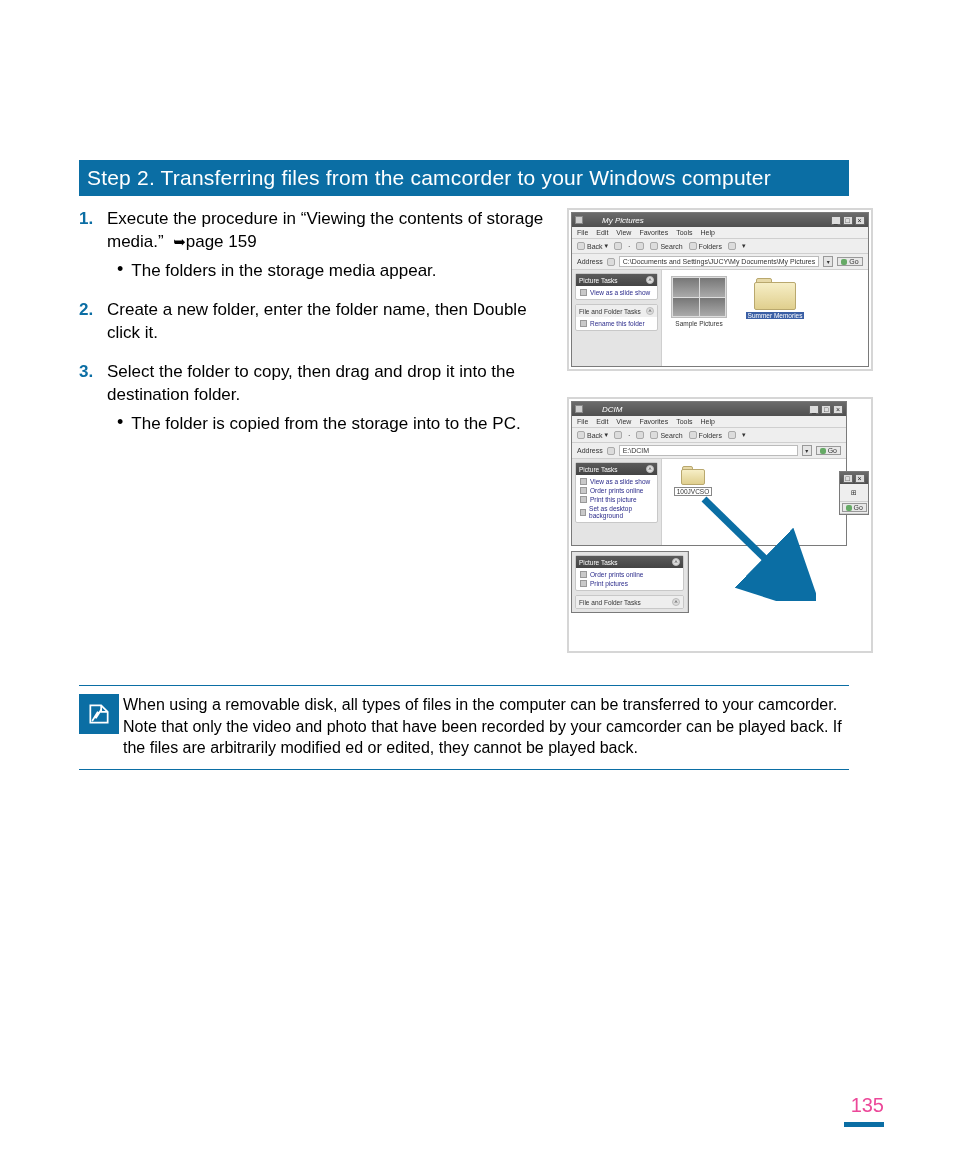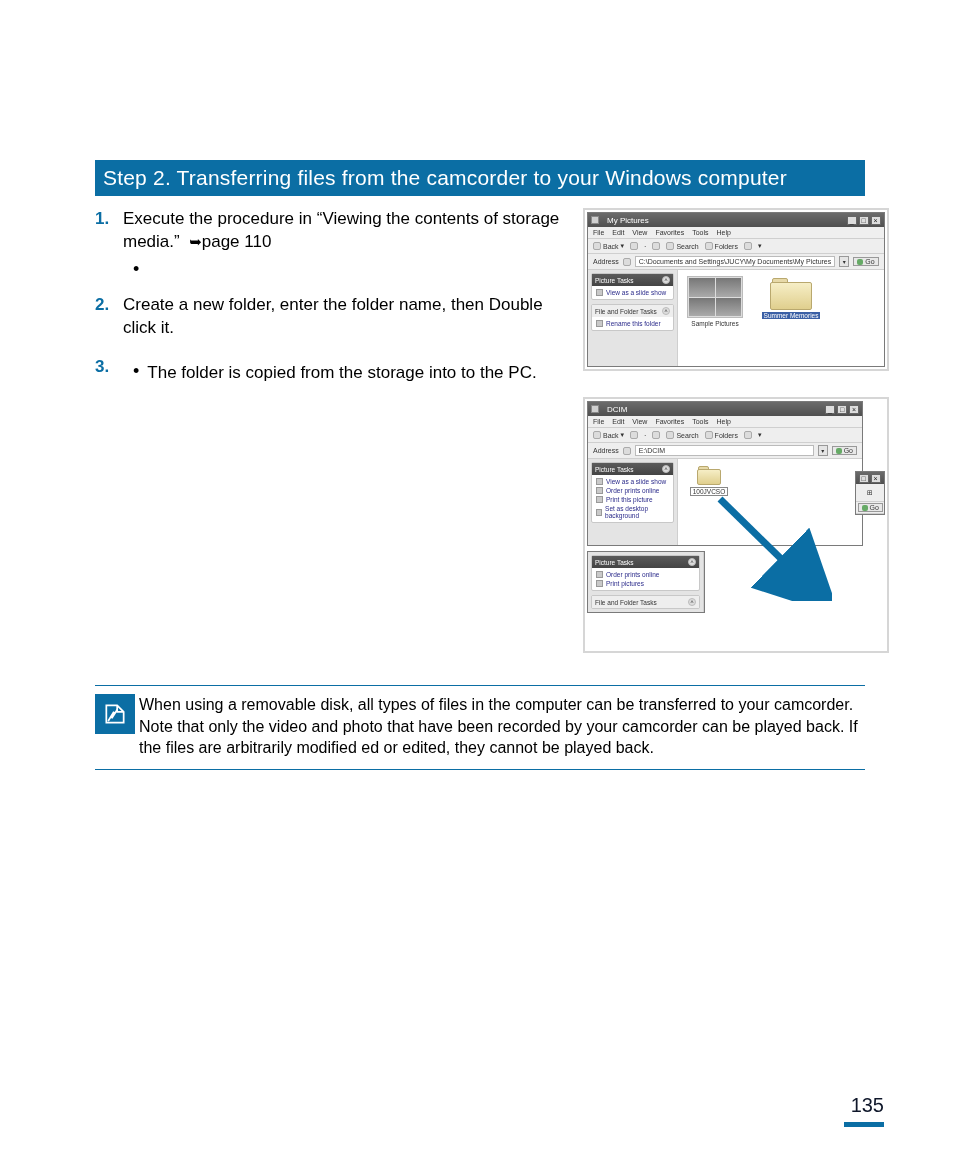--- a/index.html
+++ b/index.html
@@ -1,18 +1,18 @@
 <!DOCTYPE html>
 <html><head>
 <meta charset="utf-8">
 <style>
   * { box-sizing: border-box; margin: 0; padding: 0; }
   html, body { width: 954px; height: 1175px; background: #fff; font-family: Arial, Helvetica, sans-serif; color: #000; }
   .page { position: relative; width: 954px; height: 1175px; }
-  .content { position: absolute; left: 95px; top: 160px; width: 770px; }
+  .content { position: absolute; left: 79px; top: 160px; width: 770px; }
 
   .step-banner {
     display: inline-block;
     background: #0b6ea4;
     color: #fff;
     font-size: 21px;
     padding: 6px 12px 6px 8px;
     font-weight: 400;
     letter-spacing: 0.2px;
     margin-bottom: 12px;
@@ -28,21 +28,21 @@
   .num { color: #0b6ea4; font-weight: 700; min-width: 18px; }
   .body { flex: 1; }
   .subbullet { display: flex; gap: 8px; margin-top: 6px; padding-left: 10px; }
   .dot { font-size: 18px; line-height: 1; }
   .arrow-glyph { font-size: 15px; }
 
   
   .shot { border: 2px solid #d6d6d6; background: #fff; padding: 2px; }
   .win { border: 1px solid #7a7a7a; background: #f3f3f3; font-size: 8px; color: #333; }
   .titlebar { display: flex; align-items: center; justify-content: space-between; background: linear-gradient(#6b6b6b,#4f4f4f); color: #fff; padding: 2px 3px; height: 14px; }
-  .titlebar .t-left { display: flex; align-items: center; gap: 8px; }
+  .titlebar .t-left { display: flex; align-items: center; gap: 19px; font-style: italic; }
   .ticon { width: 8px; height: 8px; background: #cfcfcf; border: 1px solid #888; }
   .ctl { display: flex; gap: 2px; }
   .ctl span { width: 10px; height: 9px; background: #ddd; border: 1px solid #666; display: flex; align-items: center; justify-content: center; font-size: 7px; line-height: 1; color:#222;}
   .menubar { display: flex; gap: 8px; padding: 2px 5px; background: #efefef; border-bottom: 1px solid #cfcfcf; font-size: 7px; }
   .toolbar { display: flex; align-items: center; gap: 6px; padding: 3px 5px; background: #eee; border-bottom: 1px solid #cfcfcf; font-size: 7px; }
   .tb-btn { display: flex; align-items: center; gap: 2px; }
   .tb-ic { width: 8px; height: 8px; border: 1px solid #aaa; background: #dcdcdc; border-radius: 2px; }
   .addr { display: flex; align-items: center; gap: 4px; padding: 2px 5px; background: #eee; border-bottom: 1px solid #cfcfcf; font-size: 7px; }
   .addr-field { flex: 1; background: #fff; border: 1px solid #bbb; padding: 1px 3px; height: 11px; overflow: hidden; white-space: nowrap; }
   .go { border: 1px solid #999; background: #e8e8e8; padding: 0 3px; display:flex; align-items:center; gap:2px;}
@@ -81,49 +81,51 @@
   .drag-arrow{position:absolute;left:125px;top:90px;width:120px;height:110px;pointer-events:none;}
 
   
   .hr { border: 0; border-top: 1px solid #0b6ea4; margin: 0; }
   .note-wrap { margin-top: 32px; }
   .note { display: flex; gap: 4px; padding: 8px 0 10px; font-size: 16px; line-height: 1.35; }
   .note-icon { width: 40px; height: 40px; background: #0b6ea4; display: flex; align-items: center; justify-content: center; flex: 0 0 40px; }
   .note-icon svg{width:26px;height:26px;}
 
   
-  .pgnum { position: absolute; right: 70px; bottom: 58px; font-size: 20px; color: #0f172a; }
+  .pgnum { position: absolute; right: 70px; bottom: 58px; font-size: 20px; color: #ec4899; }
   .pgbar { position: absolute; right: 70px; bottom: 48px; width: 40px; height: 5px; background: #0b6ea4; }
 </style>
 </head>
 <body>
 
 <div class="page">
   <div class="content">
     <div class="step-banner">Step 2. Transferring files from the camcorder to your Windows computer</div>
 
     <div class="cols">
       <div class="leftcol">
         <ol class="steps">
           <li>
             <span class="num">1.</span>
             <div class="body">
-              <span>Execute the procedure in “Viewing the contents of storage media.” &nbsp;</span><span class="arrow-glyph">➥</span><span>page 110</span>
+              <span>Execute the procedure in “Viewing the contents of storage media.” &nbsp;</span><span class="arrow-glyph">➥</span><span>page 159</span>
               <div class="subbullet">
                 <span class="dot">•</span>
+                <span>The folders in the storage media appear.</span>
               </div>
             </div>
           </li>
           <li>
             <span class="num">2.</span>
             <div class="body"><span>Create a new folder, enter the folder name, then Double click it.</span></div>
           </li>
           <li>
             <span class="num">3.</span>
             <div class="body">
+              <span>Select the folder to copy, then drag and drop it into the destination folder.</span>
               <div class="subbullet">
                 <span class="dot">•</span>
                 <span>The folder is copied from the storage into to the PC.</span>
               </div>
             </div>
           </li>
         </ol>
       </div>
 
       <div class="rightcol">

